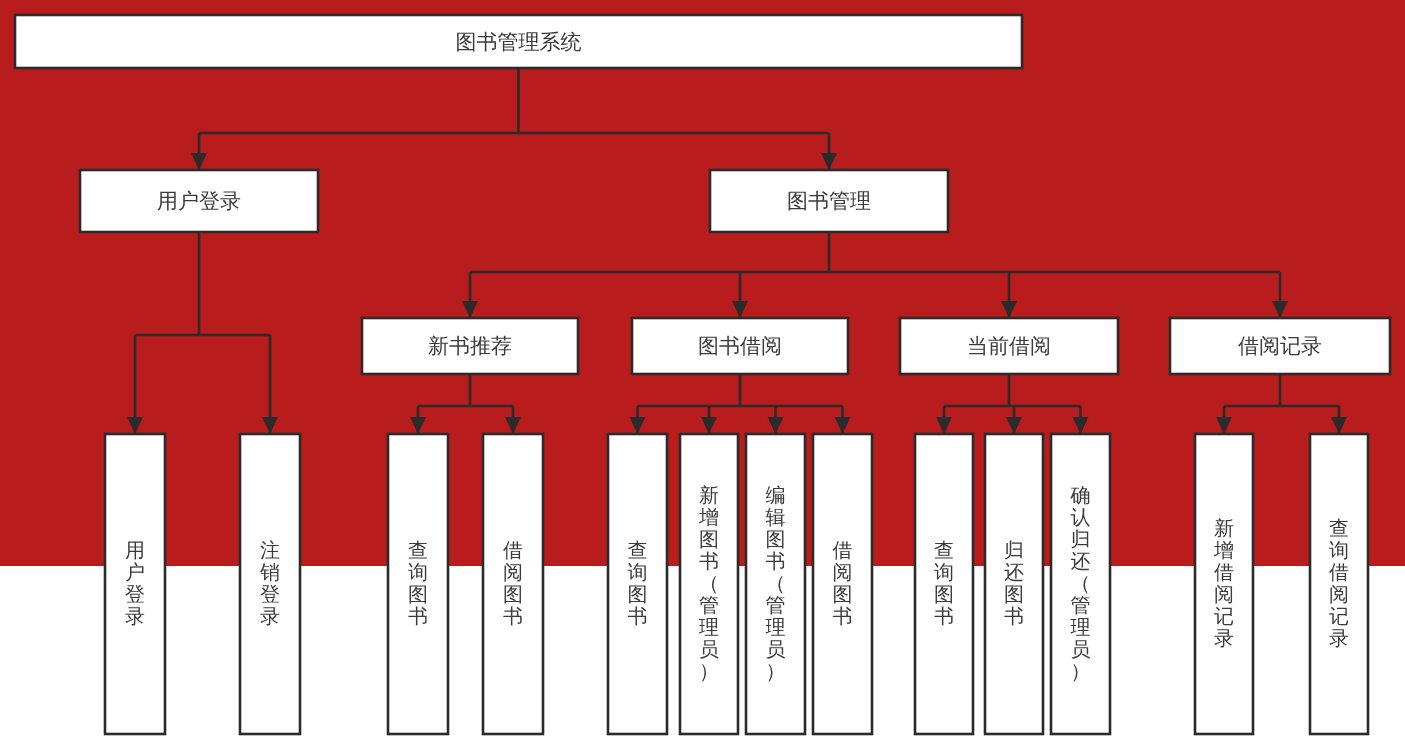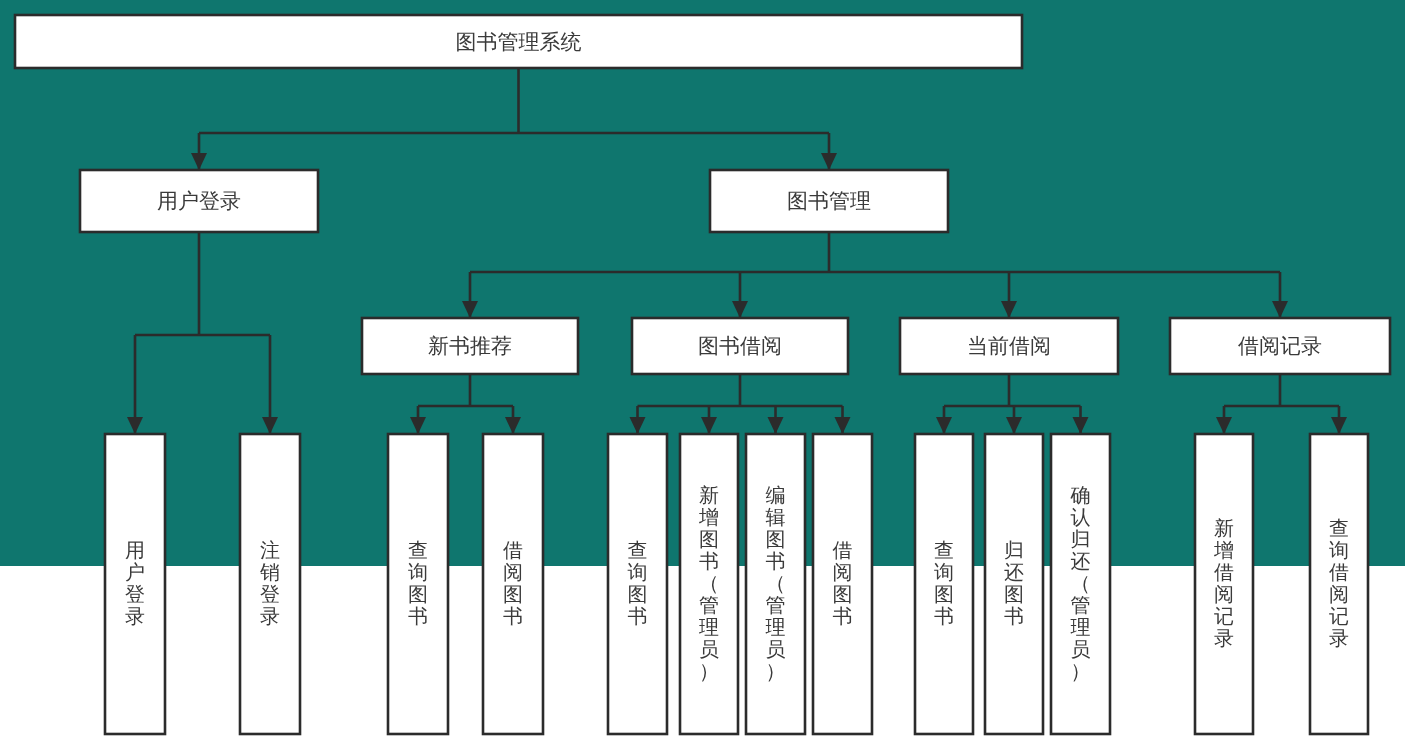--- a/index.html
+++ b/index.html
@@ -10,21 +10,21 @@
   body {
     width: 1405px;
     height: 747px;
     font-family: "DejaVu Sans", "Liberation Sans", sans-serif;
     overflow: hidden;
   }
   #diagram-root {
     position: relative;
     width: 1405px;
     height: 566px;
-    background: #0f766e;
+    background: #b91c1c;
   }
   svg.diagram-canvas {
     position: absolute;
     top: 0;
     left: 0;
     width: 1405px;
     height: 747px;
   }
   .node-box {
     fill: #ffffff;

